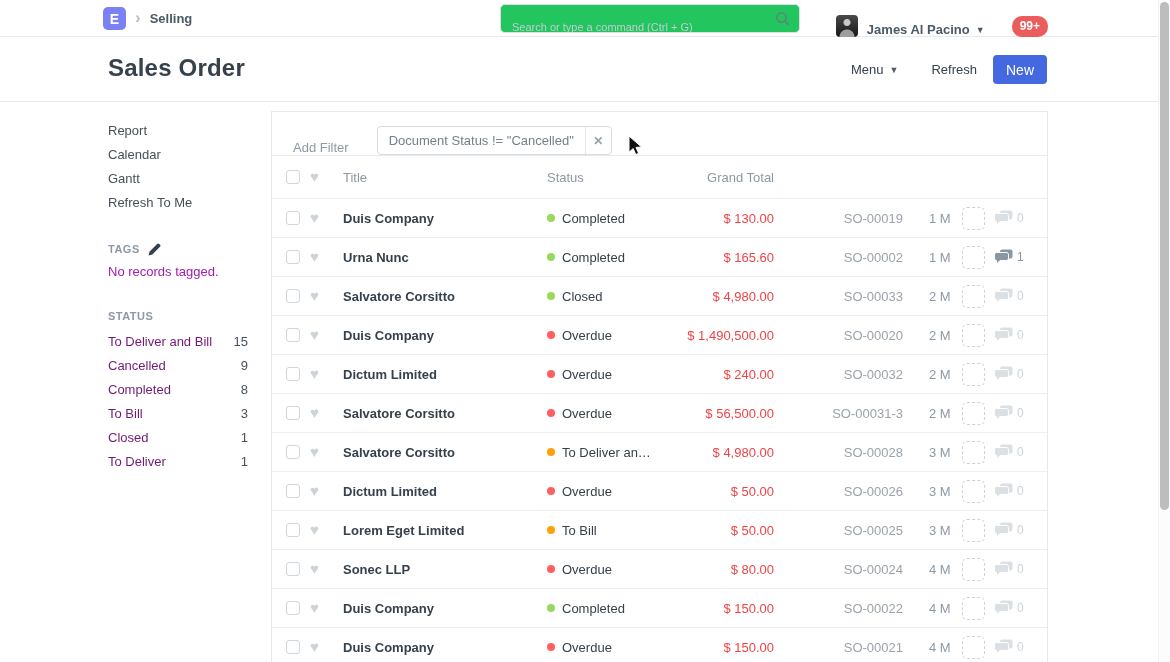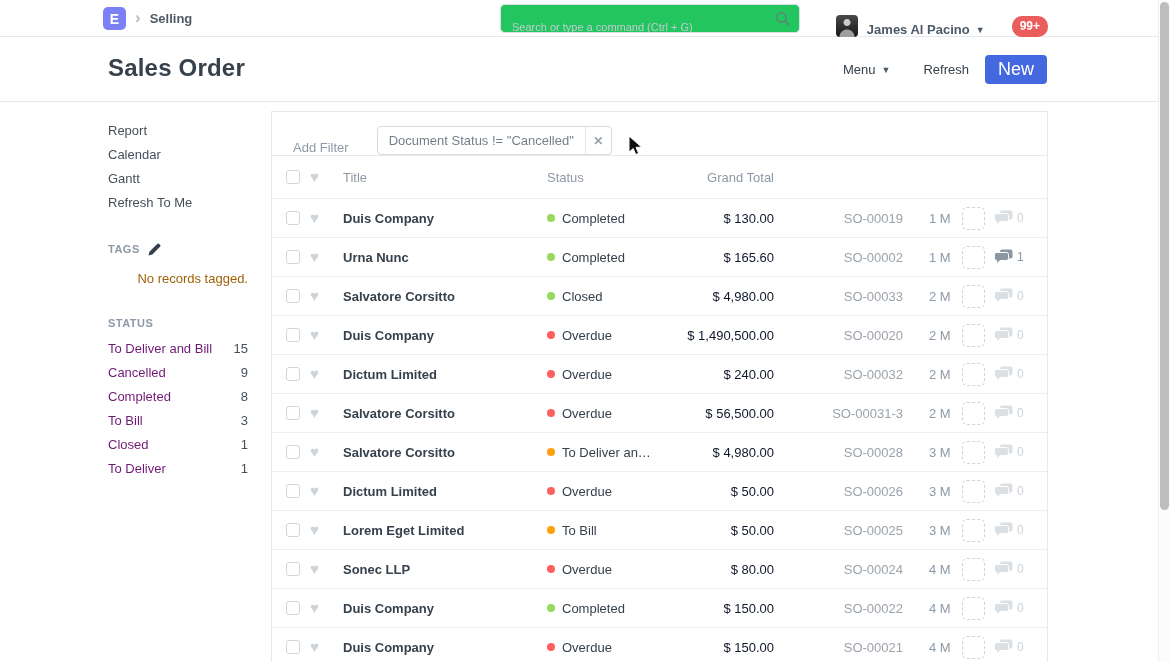--- a/index.html
+++ b/index.html
@@ -26,27 +26,27 @@
   .caret { display:inline-block; margin-left:6px; font-size:9px; color:#4c5a67; transform:translateY(-1px); }
   .badge { margin-left:27px; background:#eb5c5c; color:#fff; font-weight:bold; font-size:12px; border-radius:10px; padding:3px 8px 4px; cursor:pointer; }
 
   
   .page-head { position:absolute; top:37px; left:0; right:0; height:65px; background:#fff; border-bottom:1px solid #e7eaec; }
   .page-title { position:absolute; left:108px; top:17px; font-size:24px; font-weight:bold; color:#36414c; letter-spacing:.2px; }
   .page-actions { position:absolute; right:123px; top:0; height:65px; display:flex; align-items:center; }
   .txt-btn { background:none; border:none; font-family:inherit; font-size:13px; color:#36414c; cursor:pointer; }
   .menu-btn { margin-right:33px; }
   .refresh-btn { margin-right:16px; }
-  .new-btn { background:#4468df; border:none; color:#fff; font-family:inherit; font-size:18px; height:29px; padding:0 13px; border-radius:4px; cursor:pointer; }
+  .new-btn { background:#4468df; border:none; color:#fff; font-family:inherit; font-size:14px; height:29px; padding:0 13px; border-radius:4px; cursor:pointer; }
 
   
   .sidebar { position:absolute; left:108px; top:102px; width:140px; padding-top:17px; }
   .side-link { display:block; line-height:24px; color:#45505b; text-decoration:none; cursor:pointer; }
   .side-heading { margin-top:26px; font-size:11px; font-weight:bold; letter-spacing:.5px; color:#8d99a6; display:flex; align-items:center; gap:8px; line-height:16px; }
-  .muted-note { margin-top:12px; color:#a16207; line-height:20px;text-align:right; }
+  .muted-note { margin-top:5px; color:#a21caf; line-height:20px; }
   .status-list { margin-top:6px; }
   .status-row { display:flex; justify-content:space-between; line-height:24px; cursor:pointer; }
   .status-row .lbl { color:#701a75; }
   .status-row .cnt { color:#45505b; }
 
   
   .list-card { position:absolute; left:271px; top:111px; width:777px; height:600px; border:1px solid #e6eaec; border-bottom:none; background:#fff; }
   .filter-row { height:44px; border-bottom:1px solid #e6eaec; display:flex; align-items:flex-end; padding-left:21px; }
   .add-filter { color:#8d99a6; cursor:pointer; }
   .filter-chip { margin-left:28px; height:29px; display:inline-flex; align-items:center; border:1px solid #d6dce0; border-radius:4px; overflow:hidden; cursor:pointer; background:#fff; }
@@ -55,21 +55,21 @@
 
   .thead { height:42px; display:flex; align-items:center; color:#8d99a6; }
   .lrow { height:39px; display:flex; align-items:center; border-top:1px solid #edf0f2; }
   .cell-check { width:14px; height:14px; margin-left:14px; border:1px solid #cfd6dc; border-radius:3px; background:#fff; flex:none; cursor:pointer; }
   .cell-heart { width:16px; margin-left:10px; flex:none; font-size:15px; color:#ccd3d9; line-height:14px; cursor:pointer; }
   .cell-title { width:204px; margin-left:17px; flex:none; font-weight:bold; color:#36414c; overflow:hidden; white-space:nowrap; cursor:pointer; }
   .thead .cell-title { font-weight:normal; color:#8d99a6; }
   .cell-status { width:120px; flex:none; display:flex; align-items:center; color:#36414c; white-space:nowrap; }
   .thead .cell-status { color:#8d99a6; }
   .dot { width:8px; height:8px; border-radius:50%; margin-right:7px; flex:none; }
-  .cell-total { width:107px; flex:none; text-align:right; color:#0f172a; white-space:nowrap; }
+  .cell-total { width:107px; flex:none; text-align:right; color:#ef4444; white-space:nowrap; }
   .thead .cell-total { color:#8d99a6; }
   .cell-id { width:129px; flex:none; text-align:right; color:#9ba3ab; cursor:pointer; }
   .cell-age { width:33px; margin-left:26px; flex:none; color:#8d99a6; white-space:nowrap; }
   .assign-box { width:23px; height:23px; flex:none; border:1px dashed #ccd3d9; border-radius:5px; cursor:pointer; }
   .cell-comment { margin-left:9px; display:flex; align-items:center; gap:4px; color:#dbe0e5; cursor:pointer; }
   .cell-comment em { font-style:normal; font-size:12px; color:#ccd3d9; }
   .cell-comment.active { color:#8a96a1; }
   .cell-comment.active em { color:#8a96a1; }
 
   

